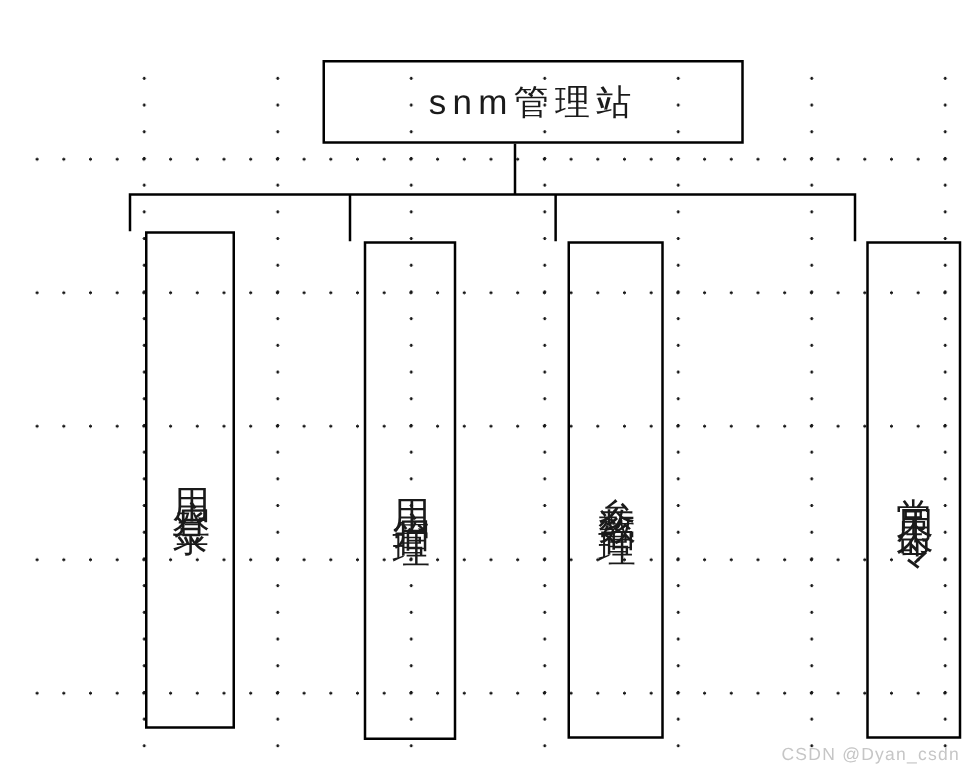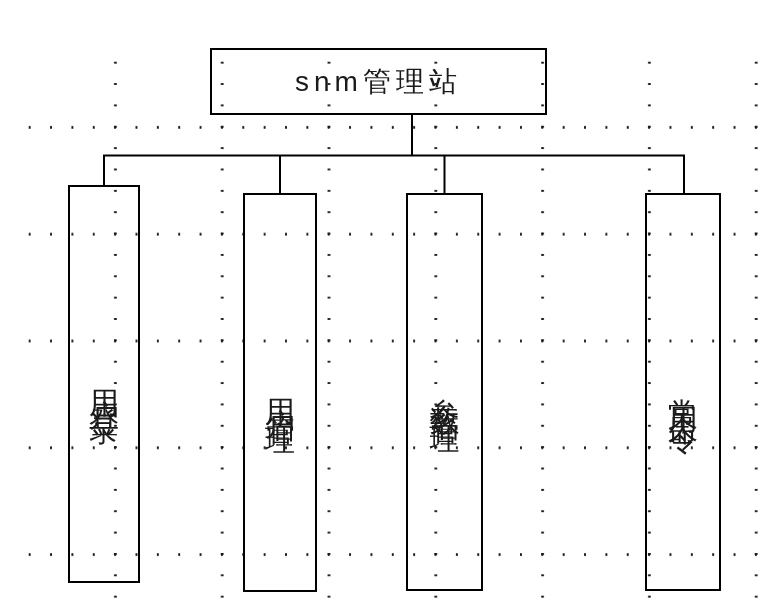--- a/index.html
+++ b/index.html
@@ -38,20 +38,21 @@
     width: 770px; height: 614px;
   }
   .node {
     position: absolute;
     box-sizing: border-box;
     background: transparent;
     display: flex;
     align-items: center;
     justify-content: center;
     color: #1a1a1a;
+    margin-left: 48px;
   }
   .root-node {
     left: 210px; top: 48px;
     width: 337px; height: 67px;
     border: 2px solid #000000;
     font-size: 28px;
     letter-spacing: 5px;
     font-family: "Liberation Sans", sans-serif;
   }
   .v-node {
@@ -111,14 +112,15 @@
   </div>
 
   <div class="node v-node v-node-3">
     <span class="vlabel">参数管理</span>
   </div>
 
   <div class="node v-node v-node-4">
     <span class="vlabel">常用命令</span>
   </div>
 
+  <div class="watermark">CSDN @Dyan_csdn</div>
 
 </div>
 
 </body></html>

